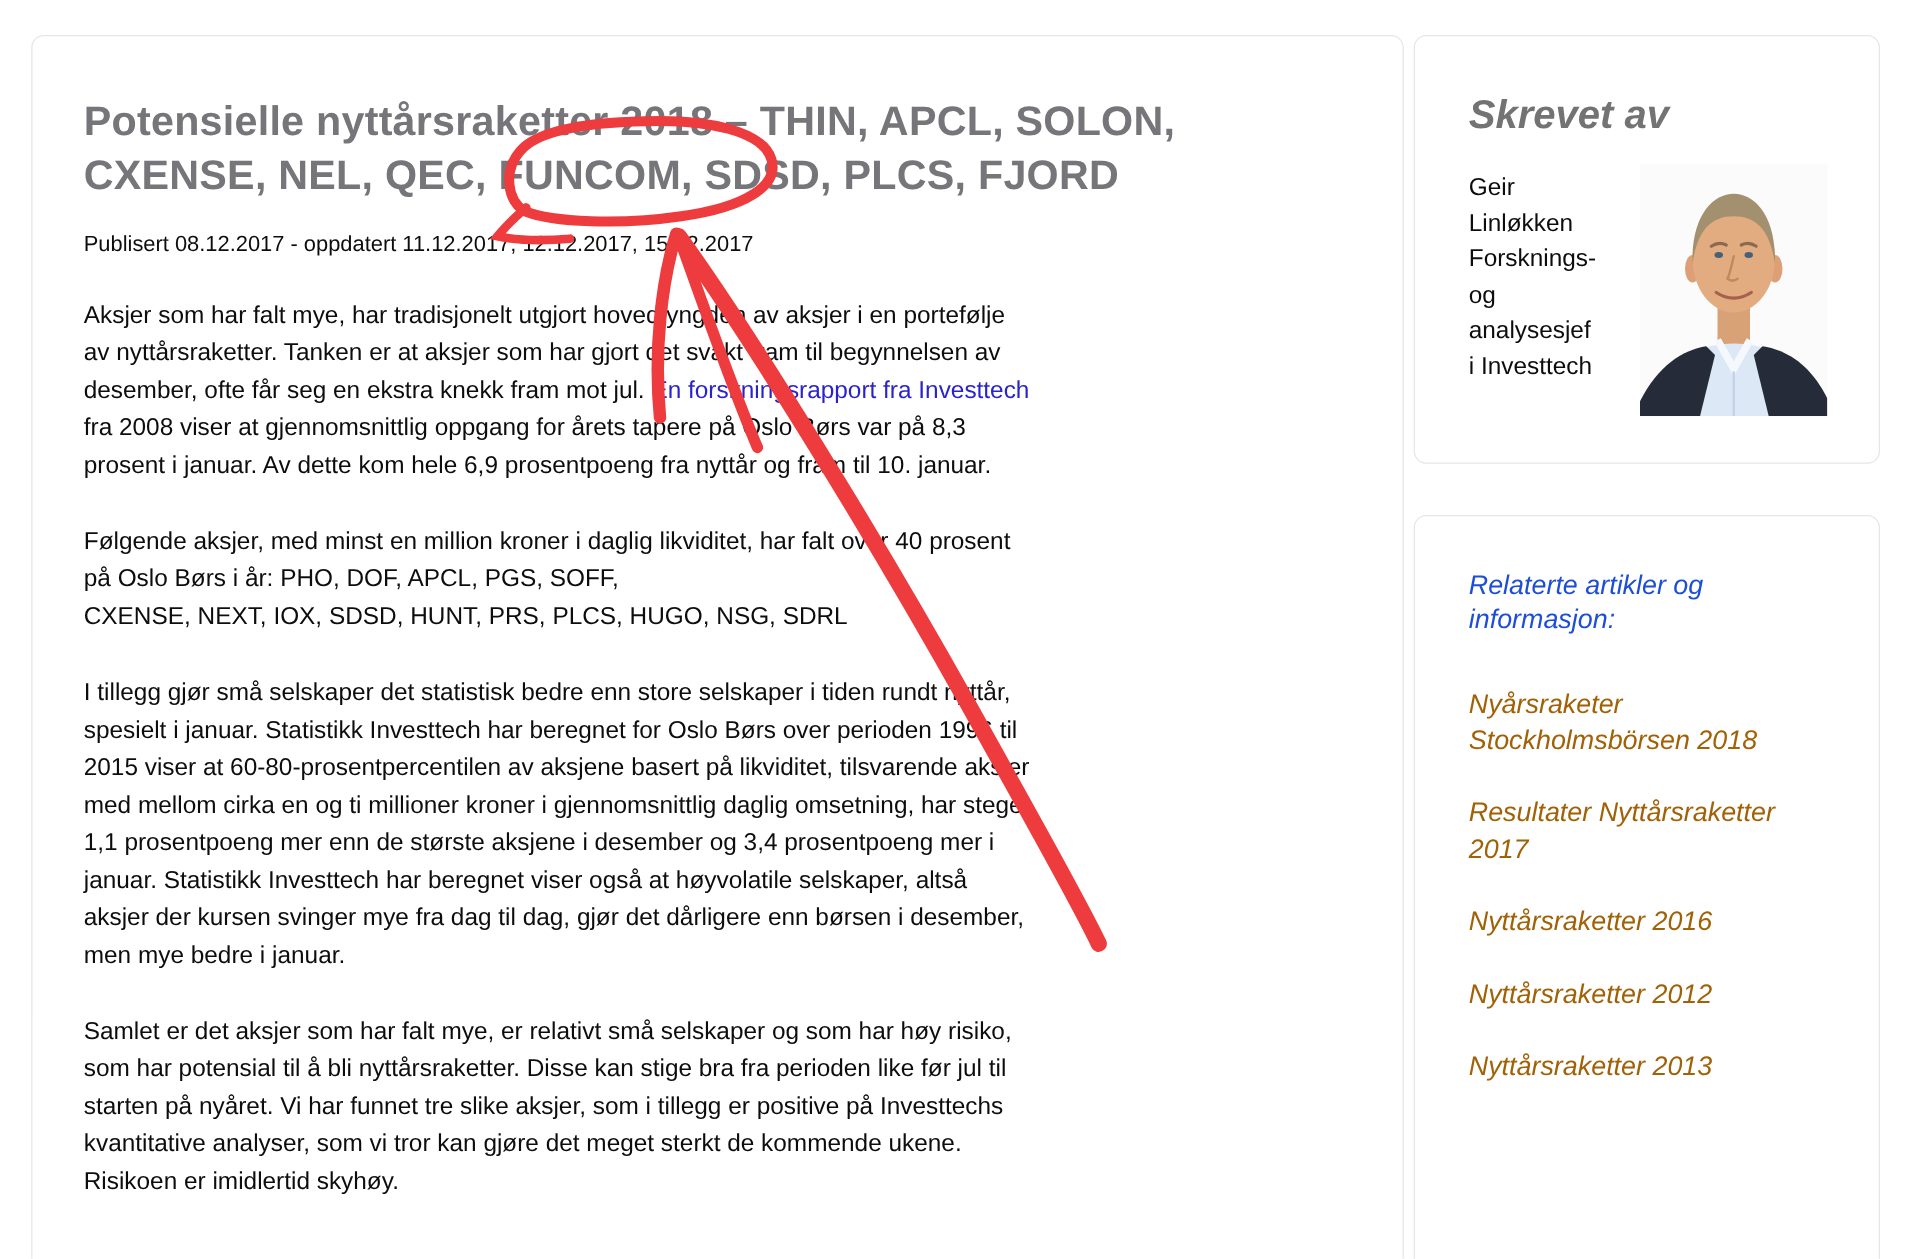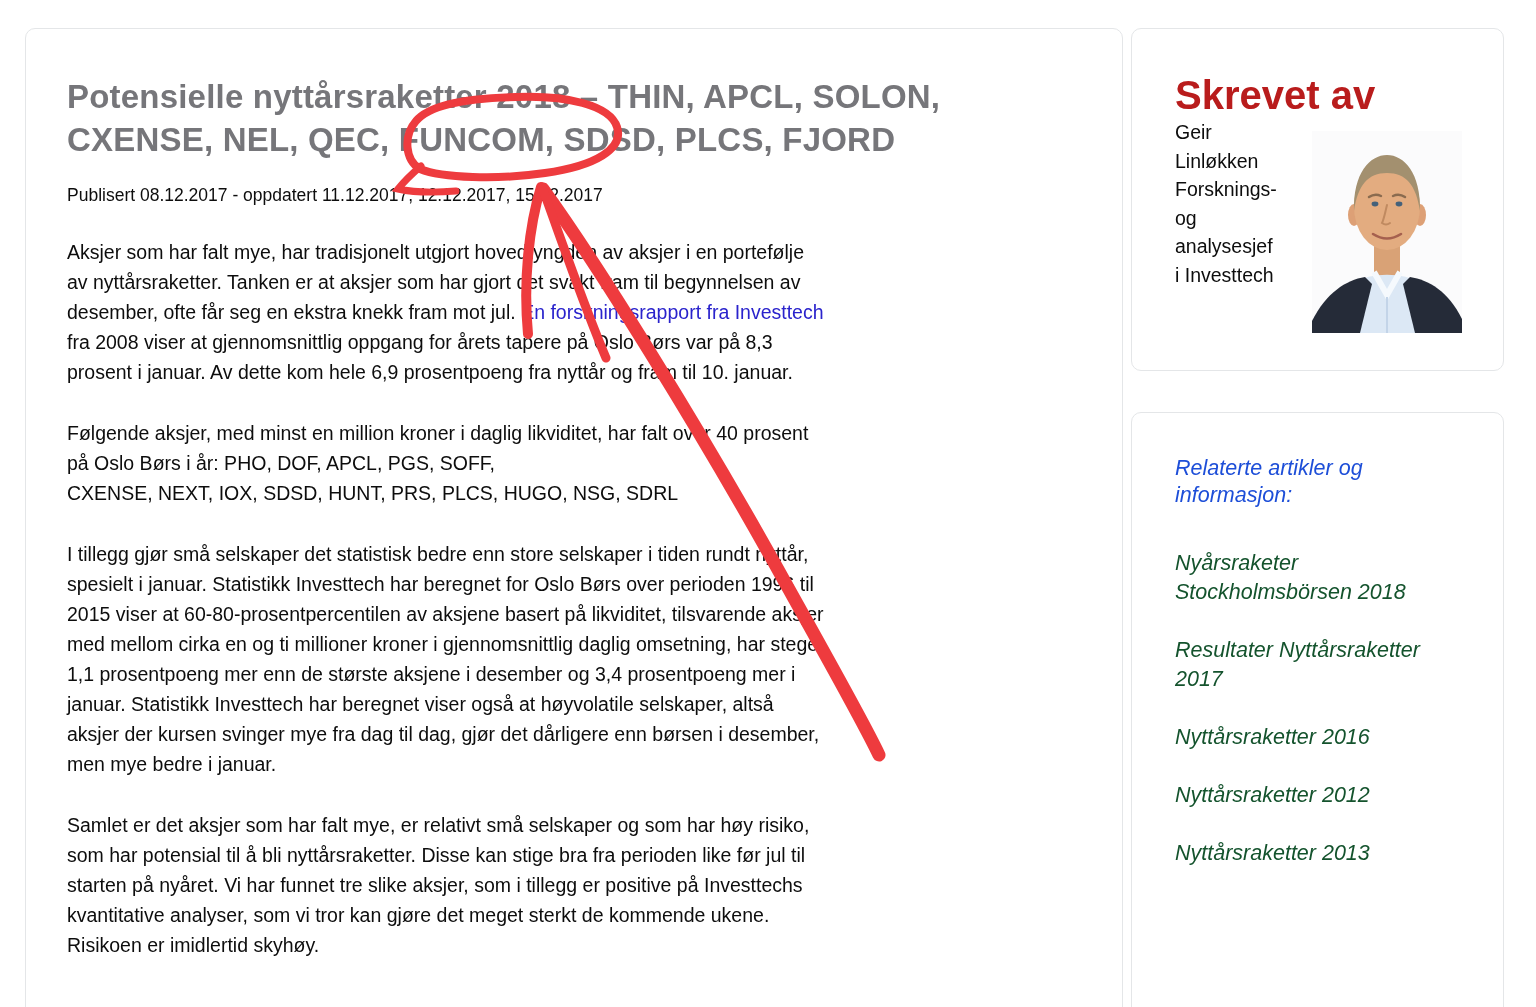--- a/index.html
+++ b/index.html
@@ -22,40 +22,40 @@
     white-space:pre-line; letter-spacing:0.2px;
   }
   .publine { margin-top:24px; font-size:17.5px; color:#0d0d0d; }
   .article p {
     margin-top:31px; font-size:19.5px; line-height:30px;
     white-space:pre-line; color:#0d0d0d;
   }
   .article a { color:#2a23cc; text-decoration:none; cursor:pointer; }
 
   .author-box { padding:44px 36px 0 43px; position:relative; height:100%; }
-  .author-box h2 { font-size:40px; font-weight:bold; color:#b91c1c; }
+  .author-box h2 { font-size:32px; font-weight:bold; color:#737373;font-style:italic; }
   .author-name {
-    font-size:19.5px; line-height:28.5px;
+    margin-top:26px; font-size:19.5px; line-height:28.5px;
     white-space:pre-line; color:#0d0d0d; width:150px;
   }
   .author-photo {
     position:absolute; right:41px; top:102px; width:150px; height:202px;
     overflow:hidden; background:#fcfcfd;
   }
 
   .related-box { padding:42px 40px 0 43px; }
   .related-box h2 {
     font-style:italic; font-weight:normal; font-size:21.5px;
     line-height:27px; color:#1d4ed8; width:270px;
   }
   .related-links { margin-top:40px; list-style:none; }
   .related-links li { margin-bottom:29px; width:285px; }
   .related-links a {
     font-style:italic; font-size:21.5px; line-height:29px;
-    color:#14532d; text-decoration:none; cursor:pointer;
+    color:#a16207; text-decoration:none; cursor:pointer;
   }
 
   .annotation-layer {
     position:absolute; left:0; top:0; width:1536px; height:1007px;
     pointer-events:none; z-index:6;
   }
 </style>
 </head>
 <body>
 

